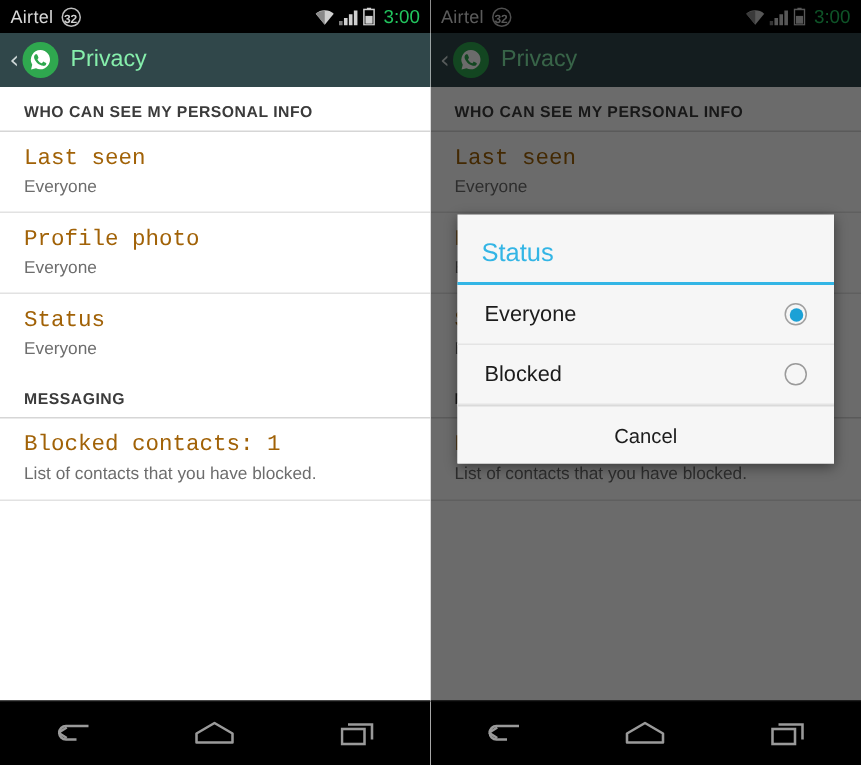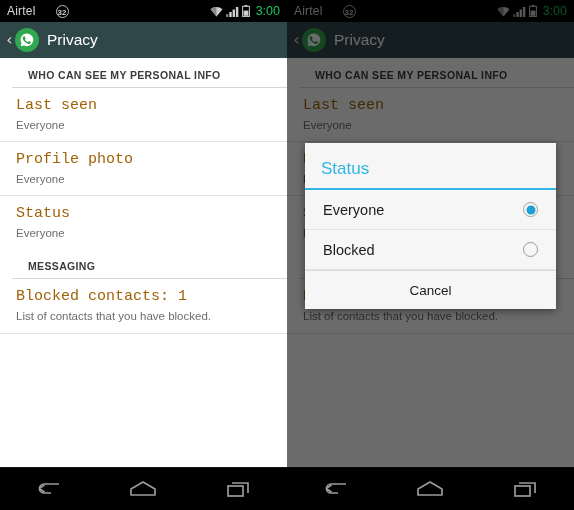--- a/index.html
+++ b/index.html
@@ -35,21 +35,21 @@
     background: #000000;
     display: flex;
     align-items: center;
     justify-content: space-between;
     padding: 0 7px;
     box-sizing: border-box;
   }
   .sb-left {
     display: flex;
     align-items: center;
-    gap: 20px;
+    gap: 5px;
   }
   .carrier {
     color: #d8d8d8;
     font-size: 12px;
     letter-spacing: 0.2px;
   }
   .badge-32 {
     width: 13px;
     height: 13px;
     border: 1.3px solid #bdbdbd;
@@ -97,42 +97,42 @@
     background: #2fa84f;
     position: relative;
     flex: 0 0 auto;
     margin-right: 8px;
     display: flex;
     align-items: center;
     justify-content: center;
   }
   .wa-logo svg { display: block; }
   .ab-title {
-    color: #ffffff;
+    color: #86efac;
     font-size: 15.5px;
   }
 
   
   .content {
     position: absolute;
     top: 58px;
     left: 0;
     right: 0;
     bottom: 42px;
     background: #ffffff;
     overflow: hidden;
   }
   .section-header {
     font-size: 10.5px;
     font-weight: bold;
     color: #3b3b3b;
     letter-spacing: 0.35px;
     padding: 11px 16px 6px 16px;
     border-bottom: 1px solid #d6d6d6;
-    margin: 0 0 0 12px;
+    margin: 0 0 0 0;
   }
   .list-item {
     padding: 9px 16px 9px 16px;
     border-bottom: 1px solid #e2e2e2;
   }
   .li-title {
     font-size: 15px;
     color: #a16207;
     line-height: 1.25;
     font-family: Liberation Mono, monospace;

